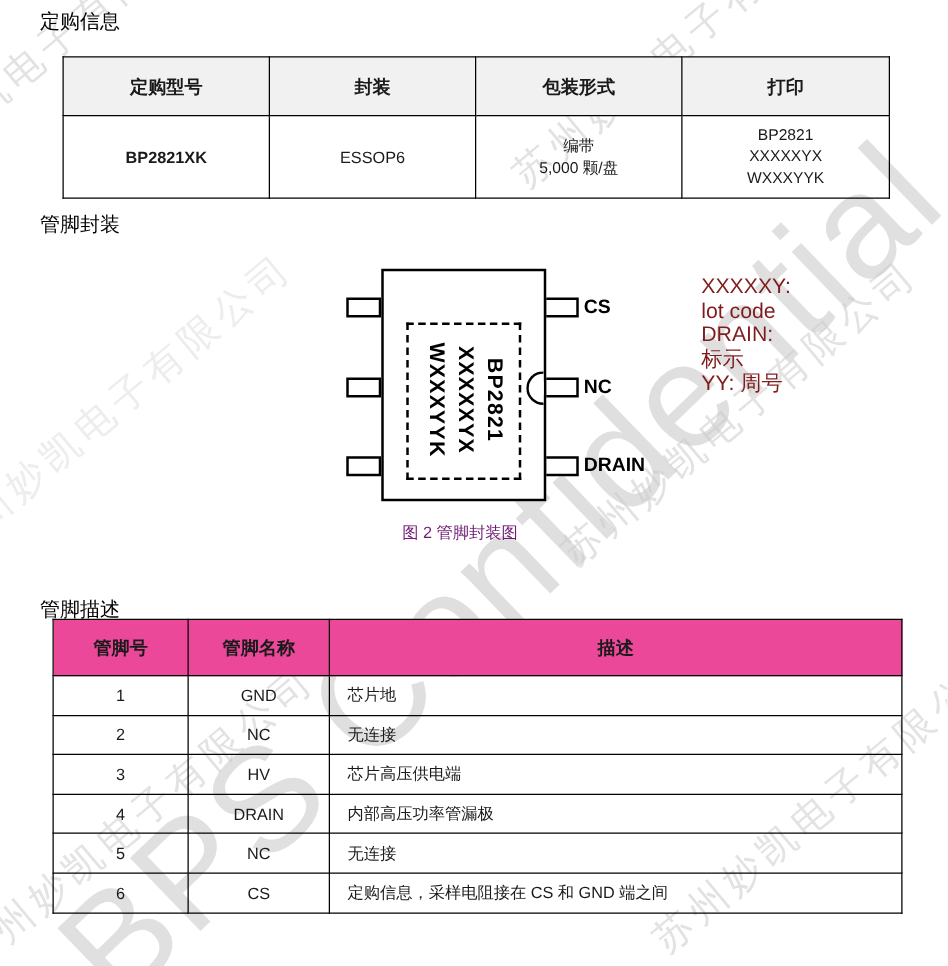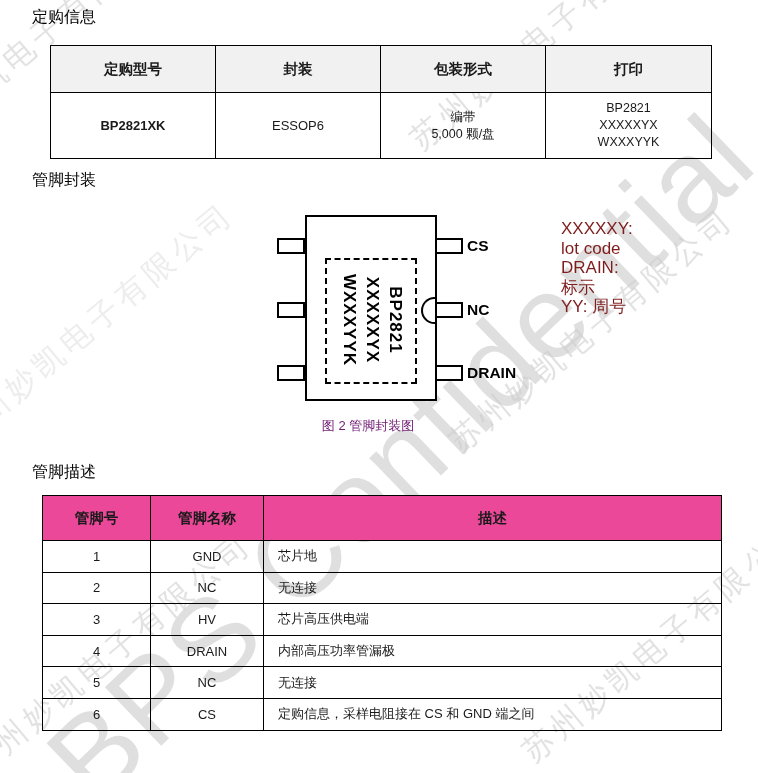--- a/index.html
+++ b/index.html
@@ -139,21 +139,21 @@
 
       <div class="legend">
         <div>XXXXXY: lot code</div>
         <div>DRAIN: 标示</div>
         <div>YY: 周号</div>
       </div>
 
       <div class="fig-caption">图 2 管脚封装图</div>
     </div>
 
-    <div class="sec-title" style="top:462px">管脚描述</div>
+    <div class="sec-title" style="top:478px">管脚描述</div>
 
     <table class="t2">
       <colgroup>
           <col style="width:108px">
           <col style="width:113px">
           <col style="width:458px">
         </colgroup>
       <tbody>
           <tr>
         <th>管脚号</th>

